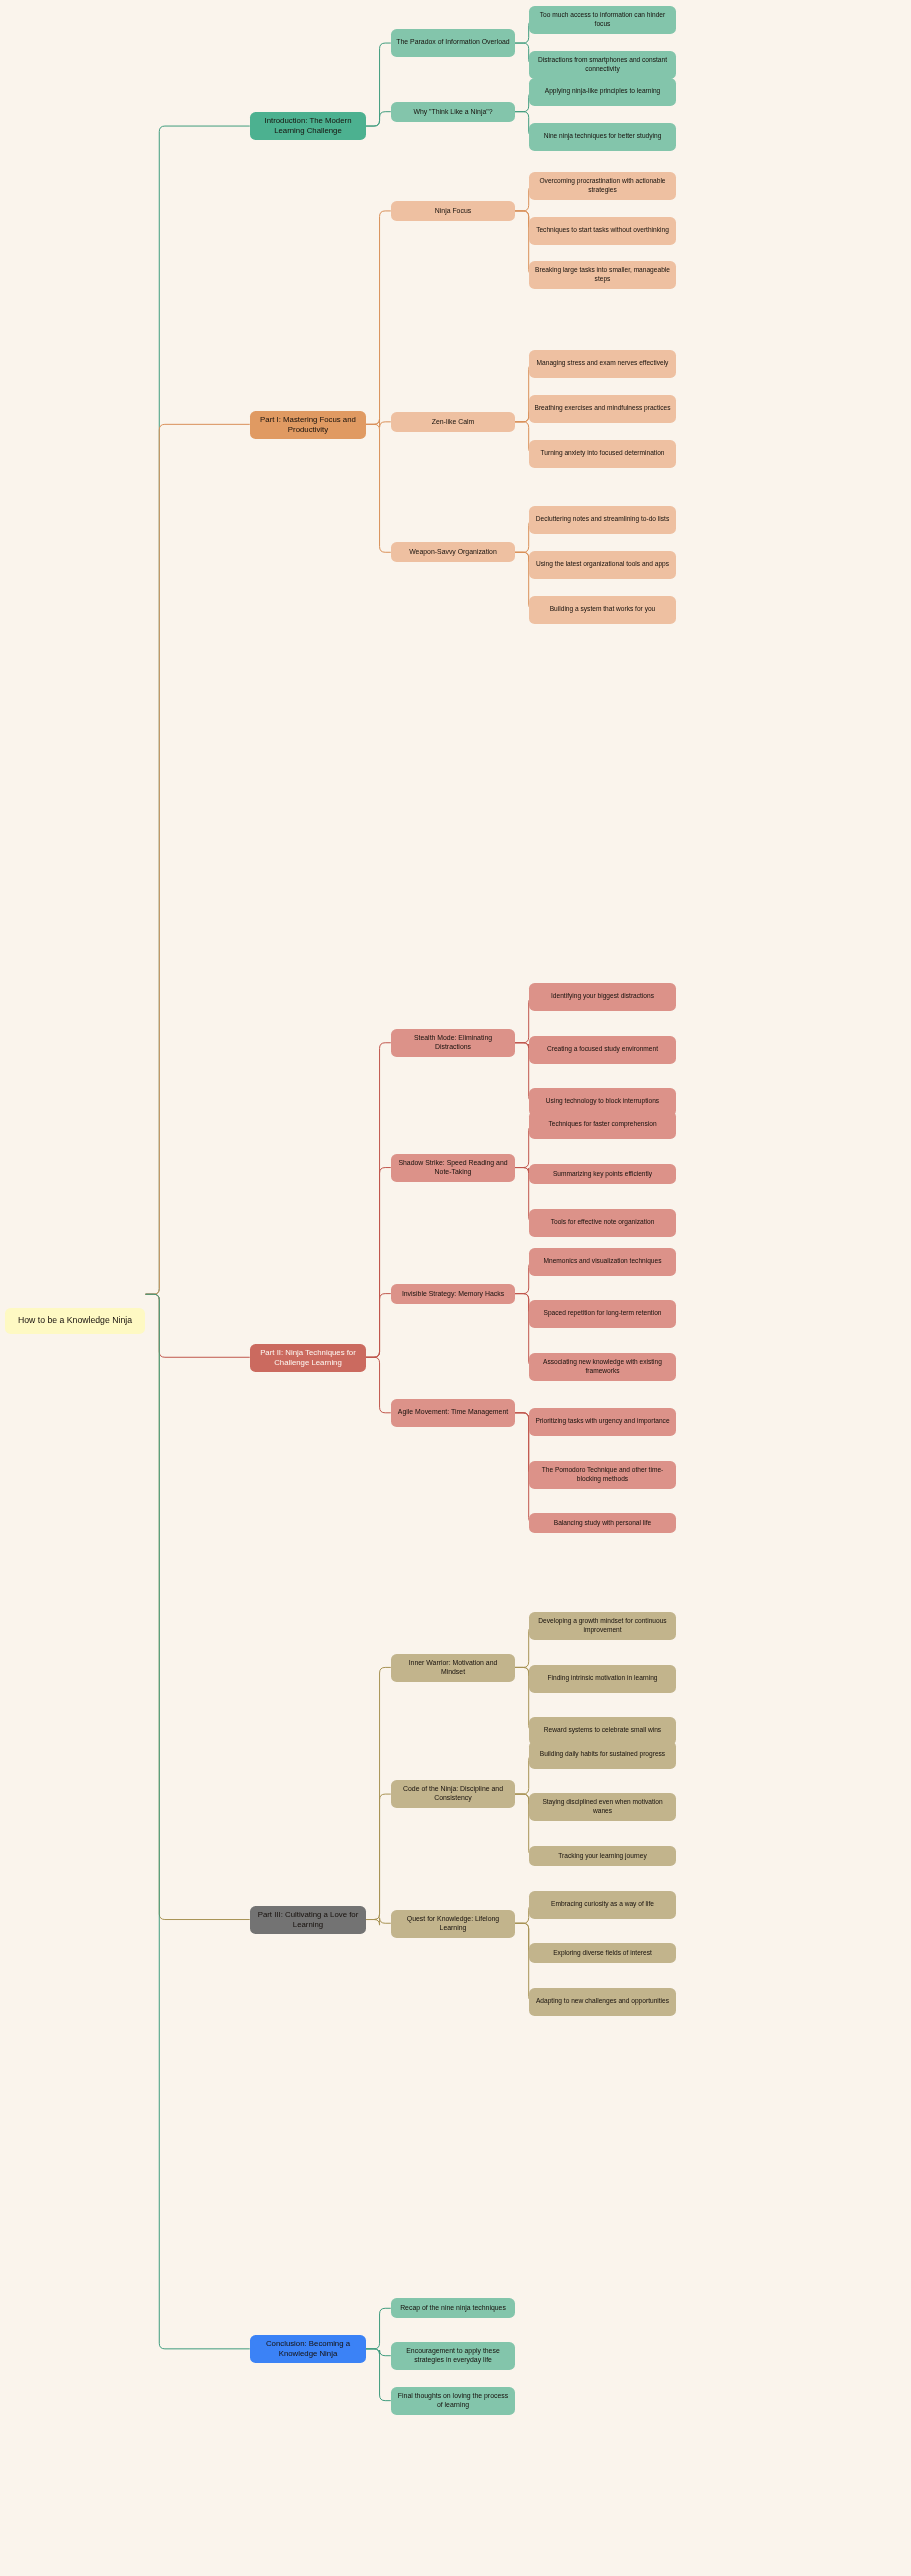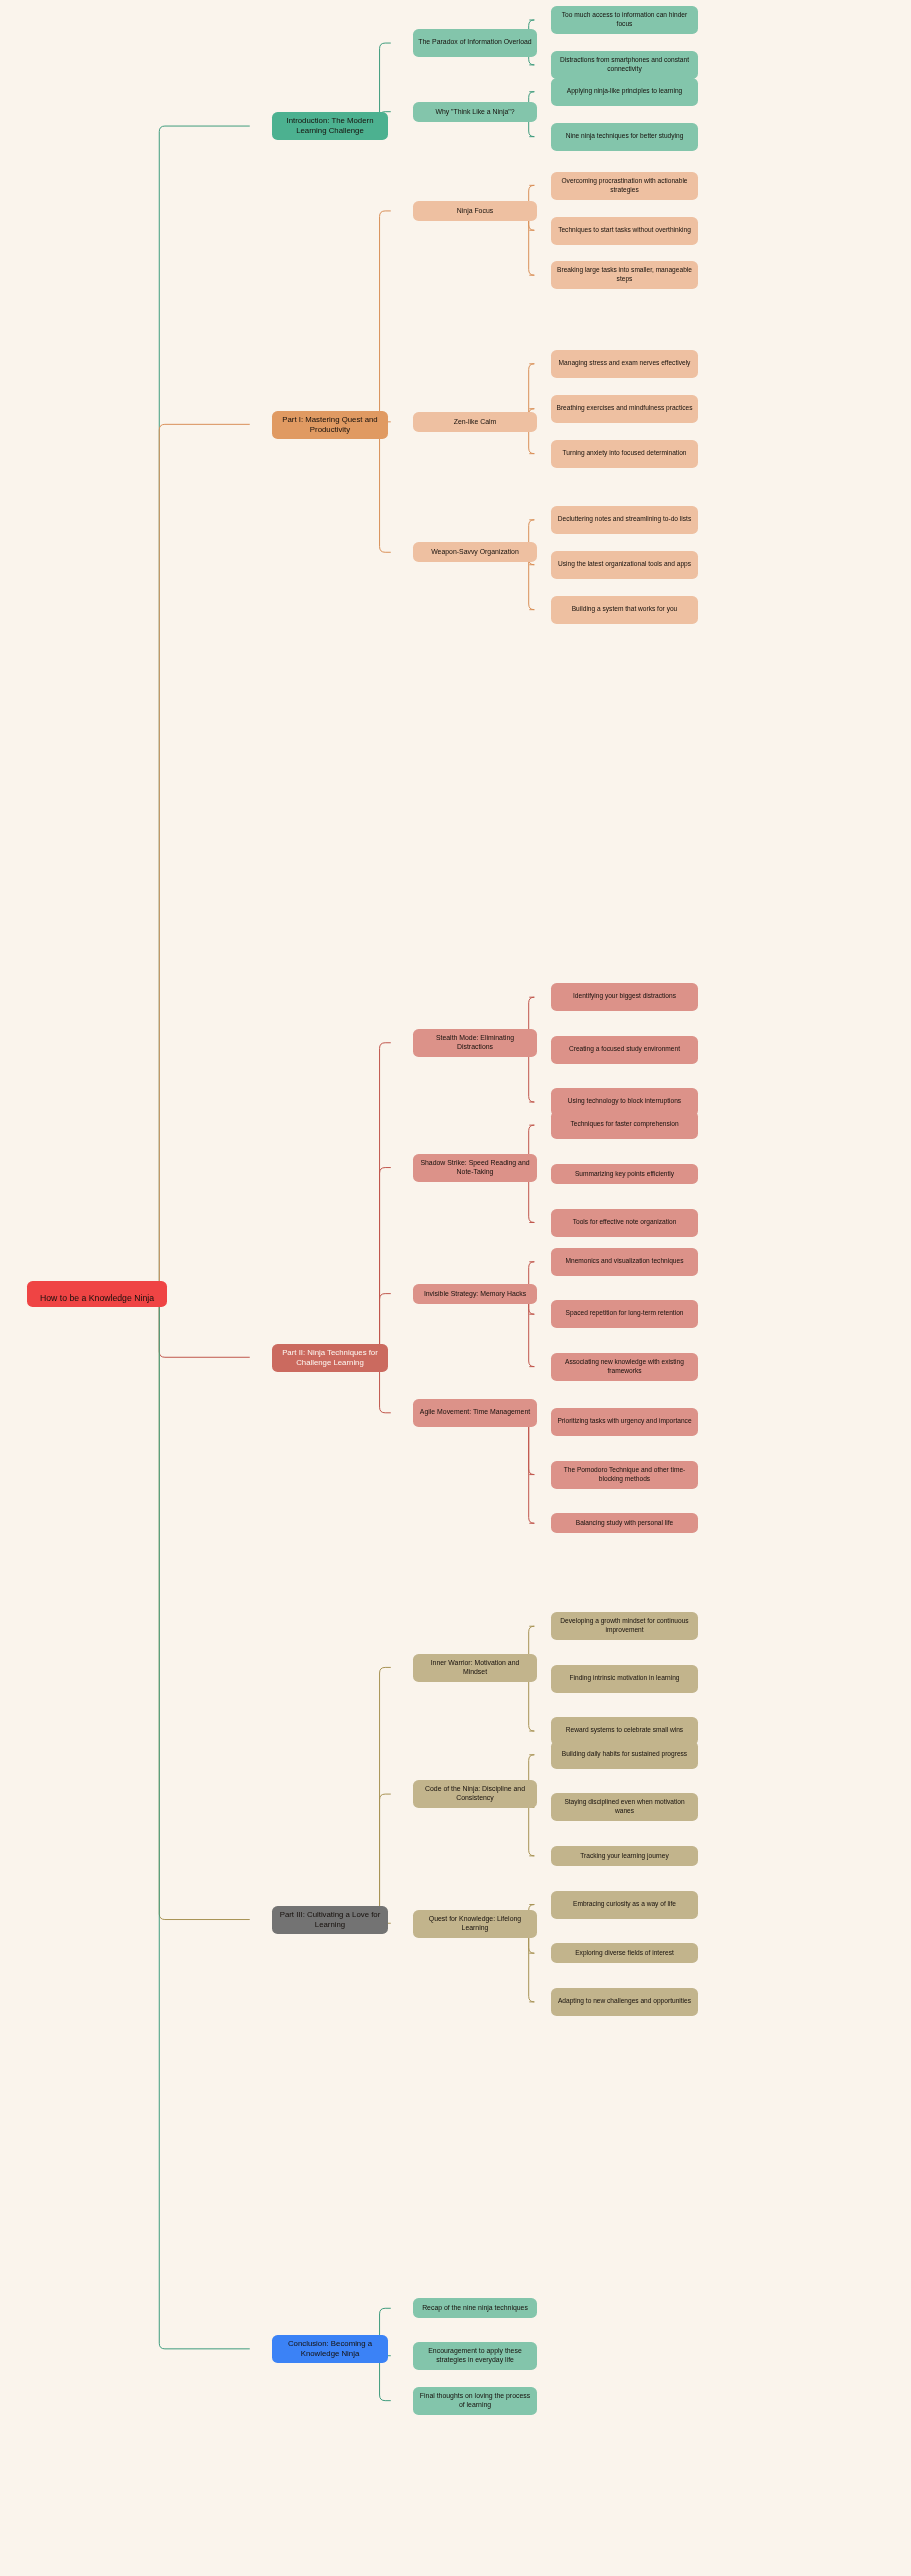--- a/index.html
+++ b/index.html
@@ -27,21 +27,20 @@
     box-sizing: border-box;
     border-radius: 5.6px;
     display: flex;
     align-items: center;
     justify-content: center;
     text-align: center;
     line-height: 1.30;
     padding: 2.5px 5px;
     color: #16100c;
     overflow: hidden;
-    margin-left: 22px;
   }
   .node span { display: block; width: 100%; }
   .lvl-root { font-size: 8.7px; }
   .lvl-1    { font-size: 7.8px; }
   .lvl-2    { font-size: 6.9px; }
   .lvl-3    { font-size: 6.6px; }
 </style>
 </head>
 <body>
 
@@ -95,21 +94,21 @@
       <path d="M 825 2875 L 838 2875 Q 847 2875 847 2884 L 847 2965 Q 847 2974 856 2974 L 848 2974" fill="none" stroke="#a89354" stroke-width="1.6"></path>
       <path d="M 586 3076 L 599 3076 Q 608 3076 608 3085 L 608 3073 Q 608 3082 617 3082 L 626 3082" fill="none" stroke="#a89354" stroke-width="1.6"></path>
       <path d="M 825 3082 L 838 3082 Q 847 3082 847 3073 L 847 3061 Q 847 3052 856 3052 L 848 3052" fill="none" stroke="#a89354" stroke-width="1.6"></path>
       <path d="M 825 3082 L 838 3082 Q 847 3082 847 3091 L 847 3121 Q 847 3130 856 3130 L 848 3130" fill="none" stroke="#a89354" stroke-width="1.6"></path>
       <path d="M 825 3082 L 838 3082 Q 847 3082 847 3091 L 847 3199 Q 847 3208 856 3208 L 848 3208" fill="none" stroke="#a89354" stroke-width="1.6"></path>
       <path d="M 233 2074 L 246 2074 Q 255 2074 255 2083 L 255 3755 Q 255 3764 264 3764 L 400 3764" fill="none" stroke="#3f9c7d" stroke-width="1.6"></path>
       <path d="M 586 3764 L 599 3764 Q 608 3764 608 3755 L 608 3708 Q 608 3699 617 3699 L 626 3699" fill="none" stroke="#3f9c7d" stroke-width="1.6"></path>
       <path d="M 586 3764 L 599 3764 Q 608 3764 608 3773 L 608 3766 Q 608 3775 617 3775 L 626 3775" fill="none" stroke="#3f9c7d" stroke-width="1.6"></path>
       <path d="M 586 3764 L 599 3764 Q 608 3764 608 3773 L 608 3838 Q 608 3847 617 3847 L 626 3847" fill="none" stroke="#3f9c7d" stroke-width="1.6"></path>
     </svg>
-<div class="node lvl-root" style="left: 5px; top: 1281px; width: 140px; height: 26px; background: #ef4444; color: rgb(22, 16, 12); align-items: flex-end;">
+<div class="node lvl-root" style="left: 5px; top: 1308px; width: 140px; height: 26px; background: #fef9c3; color: rgb(22, 16, 12);">
       <span>How to be a Knowledge Ninja</span>
     </div>
     <div class="node lvl-1" style="left: 250px; top: 112px; width: 116px; height: 27.5px; background: rgb(76, 177, 144); color: rgb(22, 16, 12);">
       <span>Introduction: The Modern Learning Challenge</span>
     </div>
     <div class="node lvl-2" style="left: 391px; top: 29px; width: 124px; height: 27.5px; background: rgb(131, 197, 171);">
       <span>The Paradox of Information Overload</span>
     </div>
     <div class="node lvl-3" style="left: 529px; top: 6.2px; width: 147px; height: 27.5px; background: rgb(131, 197, 171);">
       <span>Too much access to information can hinder focus</span>
@@ -120,21 +119,21 @@
     <div class="node lvl-2" style="left: 391px; top: 102px; width: 124px; height: 20px; background: rgb(131, 197, 171);">
       <span>Why "Think Like a Ninja"?</span>
     </div>
     <div class="node lvl-3" style="left: 529px; top: 78px; width: 147px; height: 27.5px; background: rgb(131, 197, 171);">
       <span>Applying ninja-like principles to learning</span>
     </div>
     <div class="node lvl-3" style="left: 529px; top: 123px; width: 147px; height: 27.5px; background: rgb(131, 197, 171);">
       <span>Nine ninja techniques for better studying</span>
     </div>
     <div class="node lvl-1" style="left: 250px; top: 411px; width: 116px; height: 27.5px; background: rgb(224, 154, 98); color: rgb(22, 16, 12);">
-      <span>Part I: Mastering Quest and Productivity</span>
+      <span>Part I: Mastering Focus and Productivity</span>
     </div>
     <div class="node lvl-2" style="left: 391px; top: 201px; width: 124px; height: 20px; background: rgb(238, 192, 161);">
       <span>Ninja Focus</span>
     </div>
     <div class="node lvl-3" style="left: 529px; top: 172px; width: 147px; height: 27.5px; background: rgb(238, 192, 161);">
       <span>Overcoming procrastination with actionable strategies</span>
     </div>
     <div class="node lvl-3" style="left: 529px; top: 217px; width: 147px; height: 27.5px; background: rgb(238, 192, 161);">
       <span>Techniques to start tasks without overthinking</span>
     </div>

